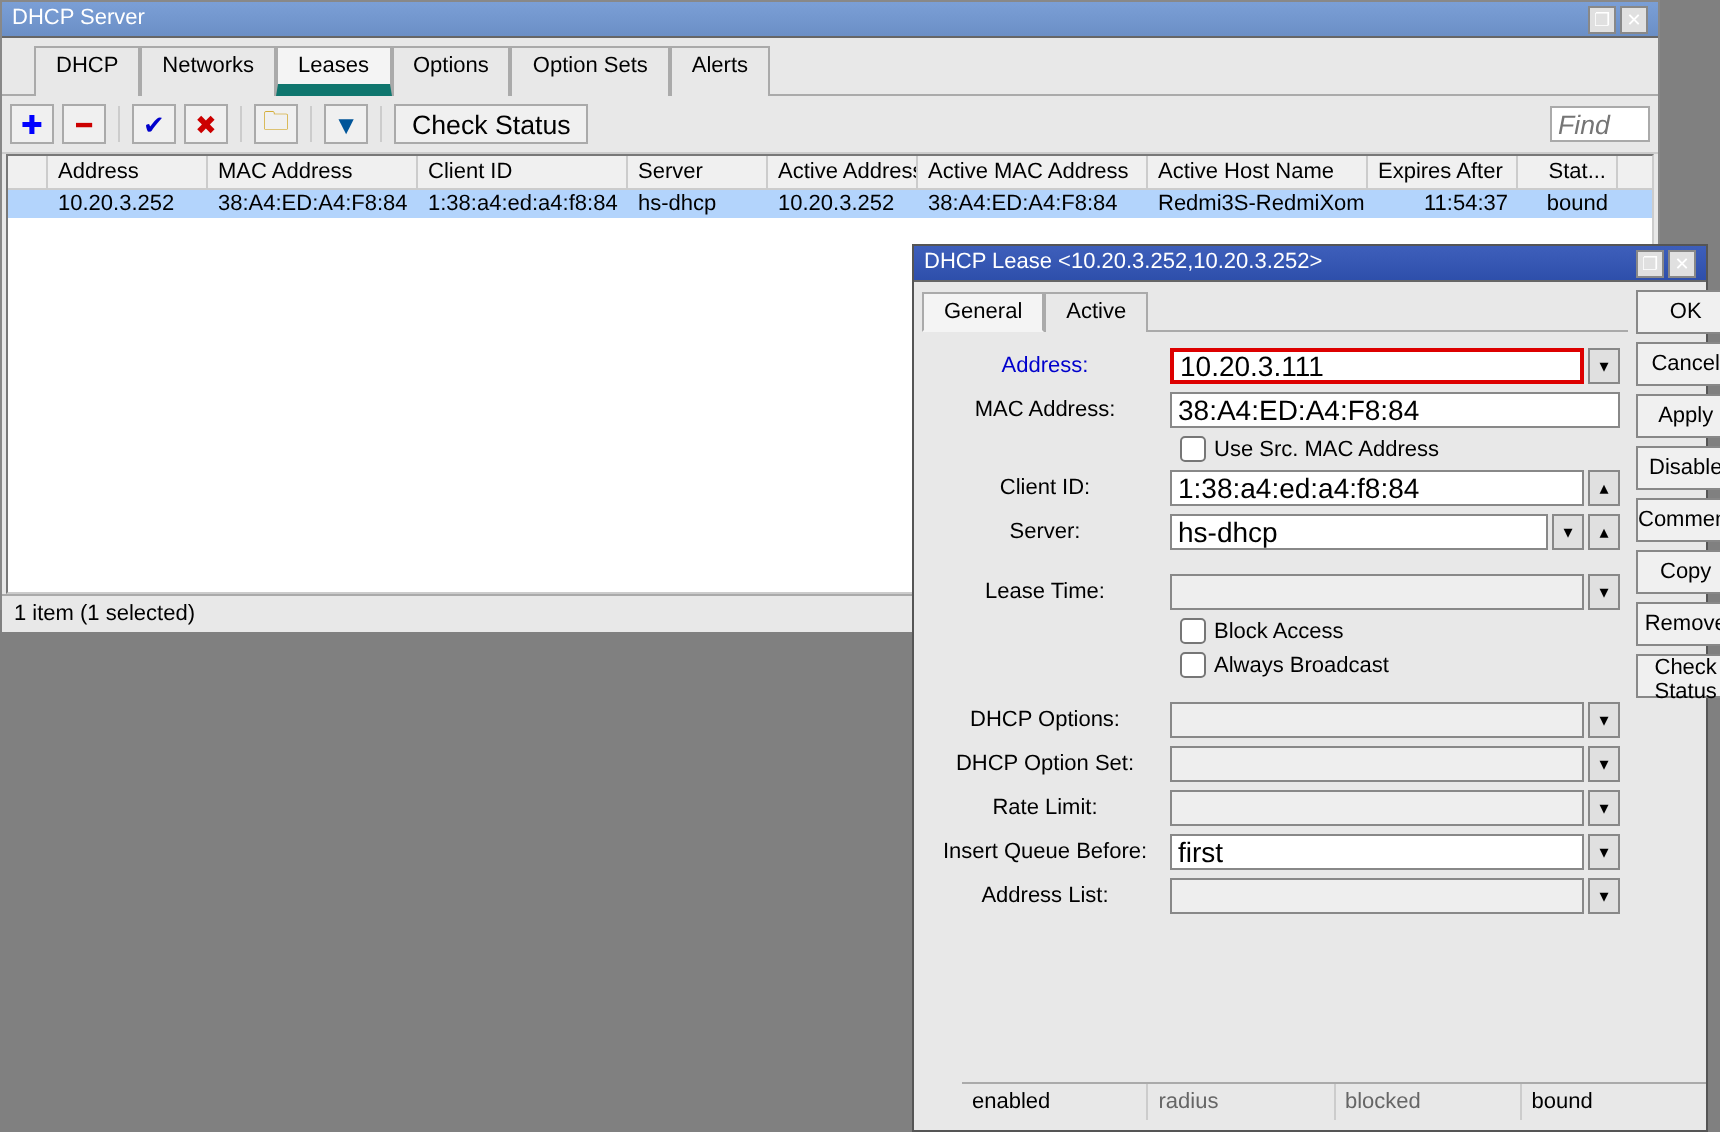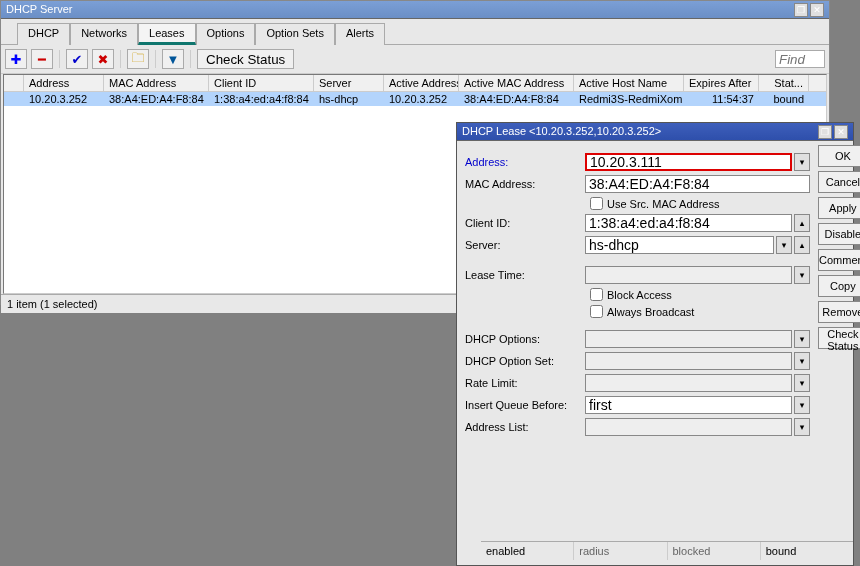--- a/index.html
+++ b/index.html
@@ -4,21 +4,21 @@
 <style>
 * { box-sizing: border-box; margin: 0; padding: 0; }
 body { font-family: Tahoma, sans-serif; font-size: 11px; background: #808080; width: 860px; height: 566px; position: relative; overflow: hidden; }
 .window { position: absolute; background: #e8e8e8; border: 1px solid #888; }
 .main-window { left: 0; top: 0; width: 830px; height: 305px; }
 .titlebar { background: linear-gradient(#7b9fd6, #6b8fc6); color: #fff; padding: 2px 5px; display: flex; align-items: flex-start; justify-content: space-between; height: 18px; border-bottom: 1px solid #666; }
 .titlebar-btns { display: flex; gap: 2px; }
 .titlebar-btn { width: 14px; height: 14px; background: #e0e0e0; border: 1px solid #888; display: flex; align-items: center; justify-content: center; font-size: 9px; cursor: pointer; }
 .tabs { display: flex; background: #e8e8e8; border-bottom: 1px solid #aaa; padding-top: 3px; padding-left: 16px; }
 .tab { padding: 3px 10px; border: 1px solid #aaa; border-bottom: none; background: #e8e8e8; margin-right: 0; cursor: pointer; position: relative; top: 1px; }
-.tab.active { background: #f4f4f4; border-bottom: 3px solid #0f766e; font-weight: normal; }
+.tab.active { background: #f4f4f4; border-bottom: 6px solid #0f766e; font-weight: normal; }
 .toolbar { display: flex; align-items: center; padding: 4px; gap: 4px; background: #e8e8e8; border-bottom: 1px solid #ccc; }
 .tool-btn { width: 22px; height: 20px; border: 1px solid #aaa; background: #f0f0f0; display: flex; align-items: center; justify-content: center; font-size: 13px; cursor: pointer; }
 .tool-sep { width: 1px; height: 18px; background: #ccc; margin: 0 2px; }
 .check-status-btn { height: 20px; padding: 0 8px; border: 1px solid #aaa; background: #f0f0f0; cursor: pointer; }
 .find-box { margin-left: auto; height: 18px; width: 50px; border: 1px solid #aaa; padding: 1px 3px; color: #999; font-style: italic; background: #fff; }
 .table-wrap { background: #fff; border: 1px inset #ccc; margin: 0 2px; height: 220px; overflow: auto; position: relative; }
 .table-header { display: flex; background: #f0f0f0; border-bottom: 1px solid #ccc; position: sticky; top: 0; }
 .th { padding: 2px 5px; border-right: 1px solid #ccc; white-space: nowrap; overflow: hidden; }
 .th1 { width: 20px; } .th2 { width: 80px; } .th3 { width: 105px; } .th4 { width: 105px; } .th5 { width: 70px; } .th6 { width: 75px; } .th7 { width: 115px; } .th8 { width: 110px; } .th9 { width: 75px; } .th10 { width: 50px; text-align: right; }
 .table-row { display: flex; background: #b3d4fc; cursor: pointer; }
@@ -29,21 +29,21 @@
 .dialog-body { display: flex; padding: 4px; gap: 4px; height: 400px; }
 .dialog-left { flex: 1; }
 .dialog-right { display: flex; flex-direction: column; gap: 4px; width: 78px; }
 .dlg-btn { height: 22px; border: 1px solid #888; background: #f0f0f0; cursor: pointer; font-size: 11px; }
 .dialog-tabs { display: flex; border-bottom: 1px solid #aaa; }
 .dialog-tab { padding: 3px 10px; border: 1px solid #aaa; border-bottom: none; background: #e8e8e8; cursor: pointer; position: relative; top: 1px; }
 .dialog-tab.active { background: #f4f4f4; border-bottom: 1px solid #f4f4f4; }
 .form { padding: 8px 4px; }
 .form-row { display: flex; align-items: center; margin-bottom: 4px; }
 .form-row.gap-above { margin-top: 12px; }
-.form-label { width: 120px; text-align: left; padding-right: 5px; }
+.form-label { width: 120px; text-align: center; padding-right: 5px; }
 .form-label.blue { color: #0000cc; }
 .form-input { flex: 1; height: 18px; border: 1px solid #888; padding: 1px 3px; background: #fff; font-size: 14px; }
 .form-input.highlighted { border: 2px solid #d00; }
 .dropdown-btn, .up-btn { width: 16px; height: 18px; border: 1px solid #888; background: #e0e0e0; font-size: 9px; display: flex; align-items: center; justify-content: center; cursor: pointer; margin-left: 2px; }
 .checkbox-row { display: flex; align-items: center; padding-left: 125px; margin-bottom: 4px; }
 .checkbox-row input { margin-right: 4px; }
 .dialog-status { display: flex; border-top: 1px solid #aaa; margin-left: 24px; }
 .dialog-status-cell { flex: 1; border-right: 1px solid #ccc; padding: 3px 5px; color: #666; }
 .dialog-status-cell:first-child { color: #000; }
 .dialog-status-cell:last-child { border-right: none; color: #000; }
@@ -113,20 +113,24 @@
 <div class="window dialog">
   <div class="titlebar">
     <span>DHCP Lease &lt;10.20.3.252,10.20.3.252&gt;</span>
     <div class="titlebar-btns">
       <div class="titlebar-btn">❐</div>
       <div class="titlebar-btn">✕</div>
     </div>
   </div>
   <div class="dialog-body">
     <div class="dialog-left">
+      <div class="dialog-tabs">
+        <div class="dialog-tab active">General</div>
+        <div class="dialog-tab">Active</div>
+      </div>
       <div class="form">
         <div class="form-row">
           <div class="form-label blue">Address:</div>
           <input class="form-input highlighted" value="10.20.3.111" style="">
           <div class="dropdown-btn">▾</div>
         </div>
         <div class="form-row">
           <div class="form-label">MAC Address:</div>
           <input class="form-input" value="38:A4:ED:A4:F8:84" style="">
         </div>

